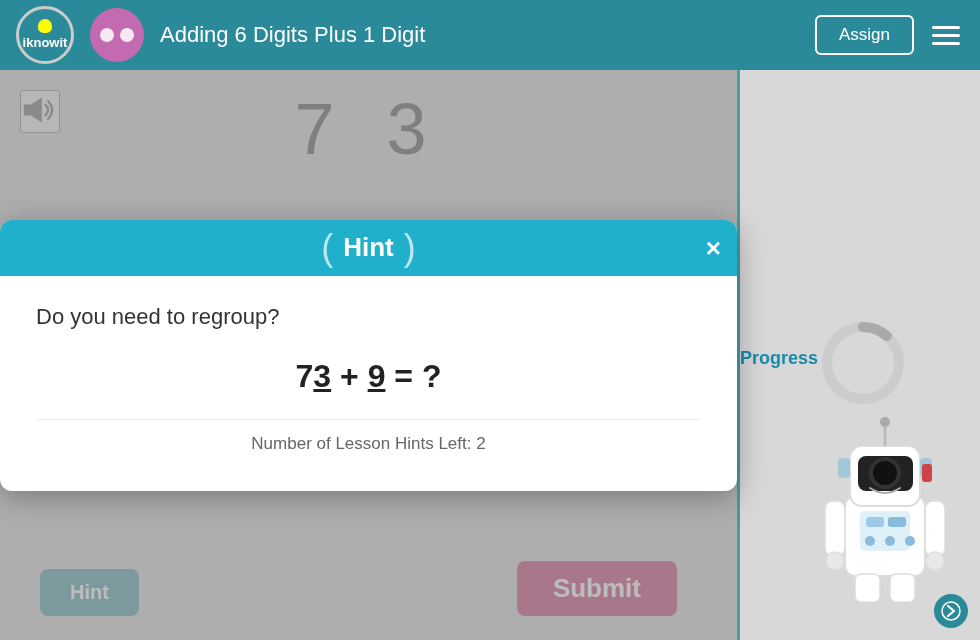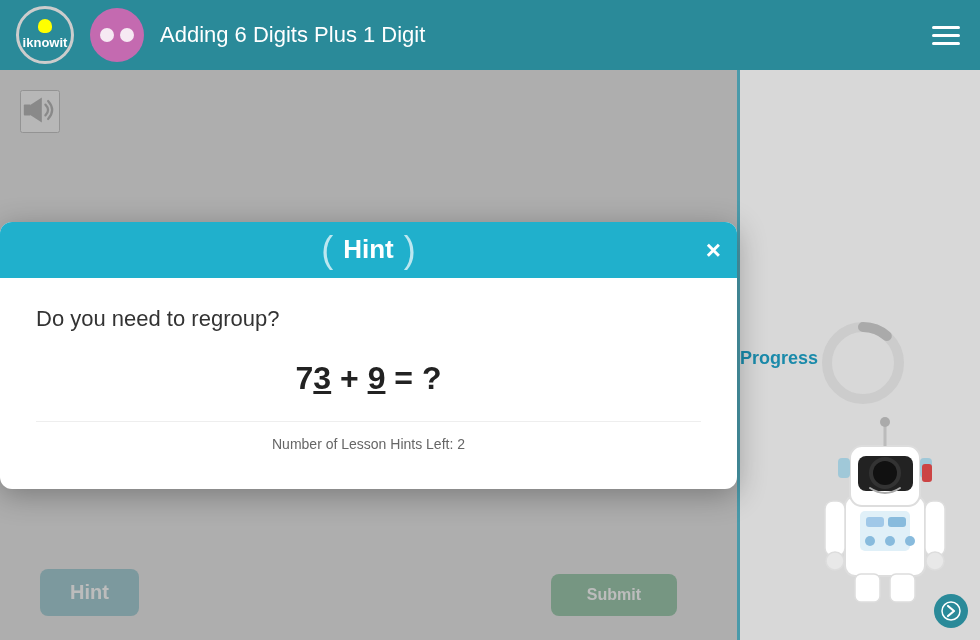--- a/index.html
+++ b/index.html
@@ -160,25 +160,25 @@
       font-size: 20px;
       padding: 12px 30px;
       cursor: pointer;
       font-weight: bold;
     }
 
     #submit-btn {
       position: absolute;
       bottom: 24px;
       right: 60px;
-      background: #15803d;
+      background: #be185d;
       color: white;
       border: none;
       border-radius: 8px;
-      font-size: 16px;
+      font-size: 26px;
       padding: 12px 36px;
       cursor: pointer;
       font-weight: bold;
     }
 
     
     #sidebar {
       width: 240px;
       background: #d8d8d8;
       display: flex;
@@ -321,21 +321,21 @@
     #hint-eq-73 .underline {
       text-decoration: underline;
     }
     #hint-eq-9 .underline {
       text-decoration: underline;
     }
 
     #hint-footer {
       text-align: center;
       color: #666;
-      font-size: 14px;
+      font-size: 17px;
       border-top: 1px solid #eee;
       padding-top: 14px;
       margin-top: 16px;
     }
   </style>
 </head>
 <body>
 
 <div id="header">
   <div id="logo-box">
@@ -347,20 +347,21 @@
 
   <div id="avatar-circle">
     <div id="avatar-dots">
       <div class="avatar-dot"></div>
       <div class="avatar-dot"></div>
     </div>
   </div>
 
   <div id="lesson-title">Adding 6 Digits Plus 1 Digit</div>
 
+  <button id="assign-btn">Assign</button>
 
   <button id="hamburger-btn" aria-label="Menu">
     <div class="ham-line"></div>
     <div class="ham-line"></div>
     <div class="ham-line"></div>
   </button>
 </div>
 
 <div id="main">
 
@@ -368,20 +369,23 @@
 
     <button id="sound-btn">
       <svg id="sound-icon-svg" viewBox="0 0 40 40" fill="none" xmlns="http://www.w3.org/2000/svg">
         <rect x="2" y="14" width="8" height="12" rx="1" fill="#555"></rect>
         <polygon points="10,14 22,6 22,34 10,26" fill="#555"></polygon>
         <path d="M26 14 Q32 20 26 26" stroke="#555" stroke-width="2.5" fill="none" stroke-linecap="round"></path>
         <path d="M29 10 Q38 20 29 30" stroke="#555" stroke-width="2.5" fill="none" stroke-linecap="round"></path>
       </svg>
     </button>
 
+    <div id="math-display">
+      <div id="math-numbers">7  3</div>
+    </div>
 
     <button id="hint-btn">Hint</button>
 
     <button id="submit-btn">Submit</button>
 
     <div id="overlay">
       <div id="hint-modal">
 
         <div id="hint-modal-header">
           <div id="hint-modal-title-wrapper">

